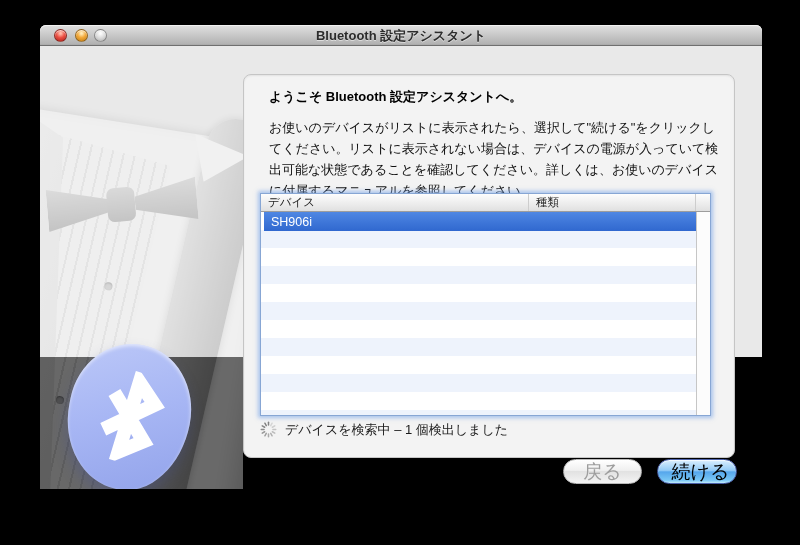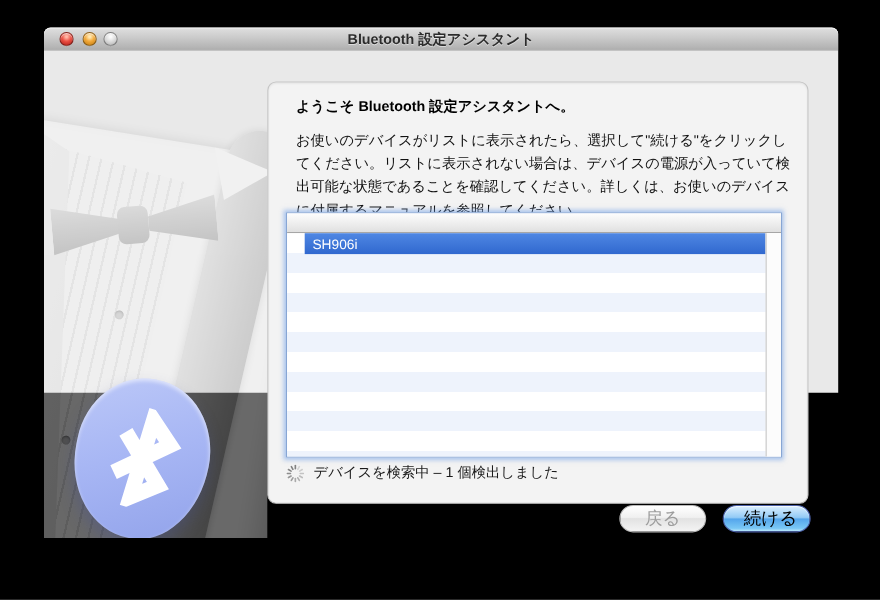--- a/index.html
+++ b/index.html
@@ -81,33 +81,33 @@
     box-shadow:0 0 4px 2px rgba(105,155,230,.55); }
   .lhead { position:absolute; left:0; top:0; right:0; height:18px; display:flex;
     background:linear-gradient(#fdfdfd,#e9e9e9 70%, #e0e0e0);
     border-bottom:1px solid #9d9d9d; font-size:11.5px; color:#1d1d1d; }
   .hcell { line-height:17px; padding-left:7px; border-right:1px solid #cdcdcd; }
   .hc1 { width:268px; } .hc2 { flex:1; } .hc3 { width:14px; border-right:none; }
   .lbody { position:absolute; left:0; top:18px; right:0; bottom:0;
     background:repeating-linear-gradient(to bottom, #ffffff 0 18px, #eef3fc 18px 36px); }
   .scrolltrack { position:absolute; right:0; top:0; bottom:0; width:14px;
     background:#fcfcfc; border-left:1px solid #c6c6c6; }
-  .selrow { position:absolute; left:16px; top:0; right:14px; height:19px;
+  .selrow { position:absolute; left:3px; top:0; right:14px; height:19px;
     background:linear-gradient(#4f87e3,#3068cf); color:#fff; font-size:12.5px;
     display:flex; align-items:center; }
   .selcell1 { width:268px; padding-left:7px; } .selcell2 { flex:1; padding-left:7px; }
 
   
-  .statusrow { position:absolute; left:16px; top:346px; display:flex; align-items:flex-end; }
+  .statusrow { position:absolute; left:16px; top:346px; display:flex; align-items:flex-start; }
   .spinner { width:17px; height:17px; margin-right:8px; }
   .statustext { font-size:13px; color:#1a1a1a; }
 
   
   .btn { position:absolute; top:434px; height:25px; border-radius:13px;
-    font-family:"Liberation Sans", sans-serif; font-size:16px; text-align:center; line-height:23px; }
+    font-family:"Liberation Sans", sans-serif; font-size:19px; text-align:center; line-height:23px; }
   .btn-back { left:523px; width:79px;
     background:linear-gradient(#ffffff,#f0f0f0 45%, #e2e2e2 50%, #f4f4f4);
     border:1px solid #b9b9b9; color:#9d9d9d; }
   .btn-continue { left:617px; width:80px;
     background:linear-gradient(to bottom, #dbeffe 0%, #94cbf6 45%, #55a6ec 52%, #79c7f5 88%, #c0eafb 100%);
     border:1px solid #4a5fa8; color:#000;
     box-shadow:0 1px 2px rgba(0,0,0,.3), inset 0 1px 1px rgba(255,255,255,.75);padding-left:7px; }
 </style>
 </head>
 <body>
@@ -143,20 +143,22 @@
         </svg>
       </div>
     </div>
 
     <div class="panel">
       <div class="heading">ようこそ Bluetooth 設定アシスタントへ。</div>
       <div class="bodytext">お使いのデバイスがリストに表示されたら、選択して"続ける"をクリックしてください。リストに表示されない場合は、デバイスの電源が入っていて検出可能な状態であることを確認してください。詳しくは、お使いのデバイスに付属するマニュアルを参照してください。</div>
 
       <div class="listbox">
         <div class="lhead">
+          <div class="hcell hc1">デバイス</div>
+          <div class="hcell hc2">種類</div>
           <div class="hcell hc3"></div>
         </div>
         <div class="lbody">
           <div class="selrow">
             <div class="selcell1">SH906i</div>
           </div>
           <div class="scrolltrack"></div>
         </div>
       </div>
 

